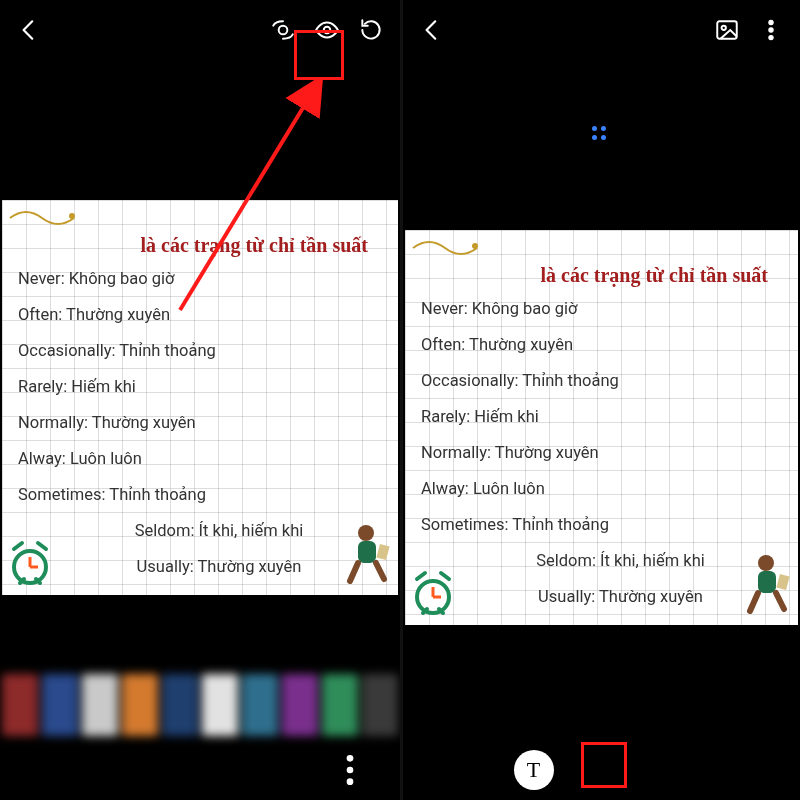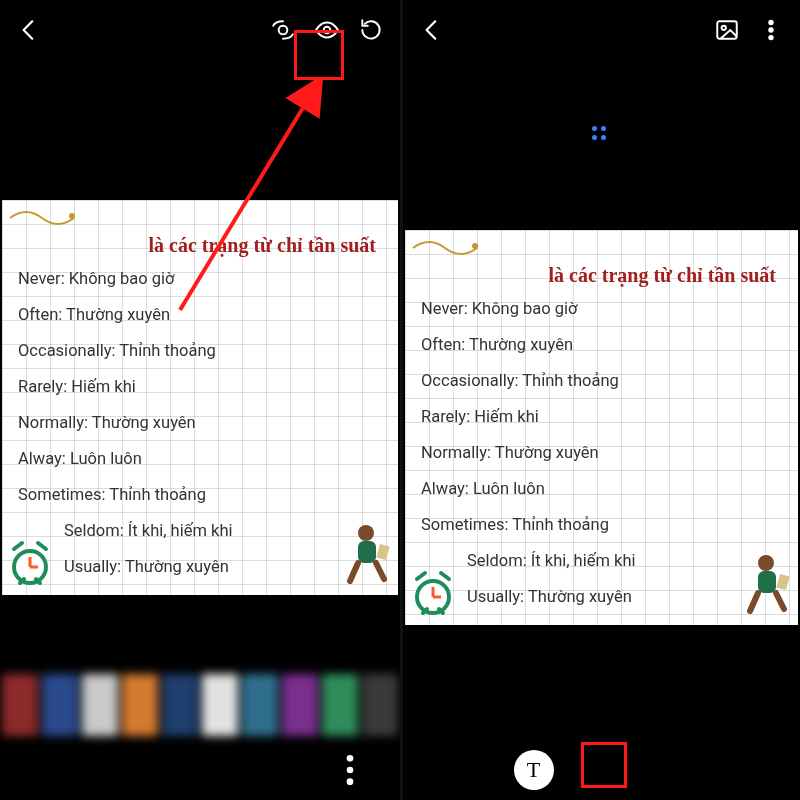--- a/index.html
+++ b/index.html
@@ -58,21 +58,21 @@
     justify-content: flex-start;
     position: relative;
   }
   .spacer-top-left  { height: 140px; }
   .spacer-top-right { height: 170px; }
 
   .note-card {
     margin: 0 2px;
     background: #fff;
     position: relative;
-    padding: 34px 16px 14px 16px;
+    padding: 34px 24px 14px 16px;
     background-image:
       linear-gradient(to right, rgba(120,120,120,.25) 1px, transparent 1px),
       linear-gradient(to bottom, rgba(120,120,120,.25) 1px, transparent 1px),
       linear-gradient(#fff,#fff);
     background-size: 24px 24px, 24px 24px, 100% 100%;
     overflow: hidden;
   }
   .note-title {
     font-family: "Brush Script MT", "Segoe Script", cursive;
     color: #a31f1f;
@@ -82,21 +82,21 @@
     margin-bottom: 8px;
     padding-right: 6px;
   }
   .note-line {
     color: #333;
     font-size: 16.5px;
     line-height: 28px;
     white-space: nowrap;
     margin-top: 8px;
   }
-  .note-indent { padding-left: 46px; }
+  .note-indent { padding-left: 46px; text-align: center; }
 
   
   .corner-deco {
     position: absolute;
     top: 6px; left: 6px;
     width: 70px; height: 24px;
   }
   .clock {
     position: absolute;
     left: 4px; bottom: 8px;

